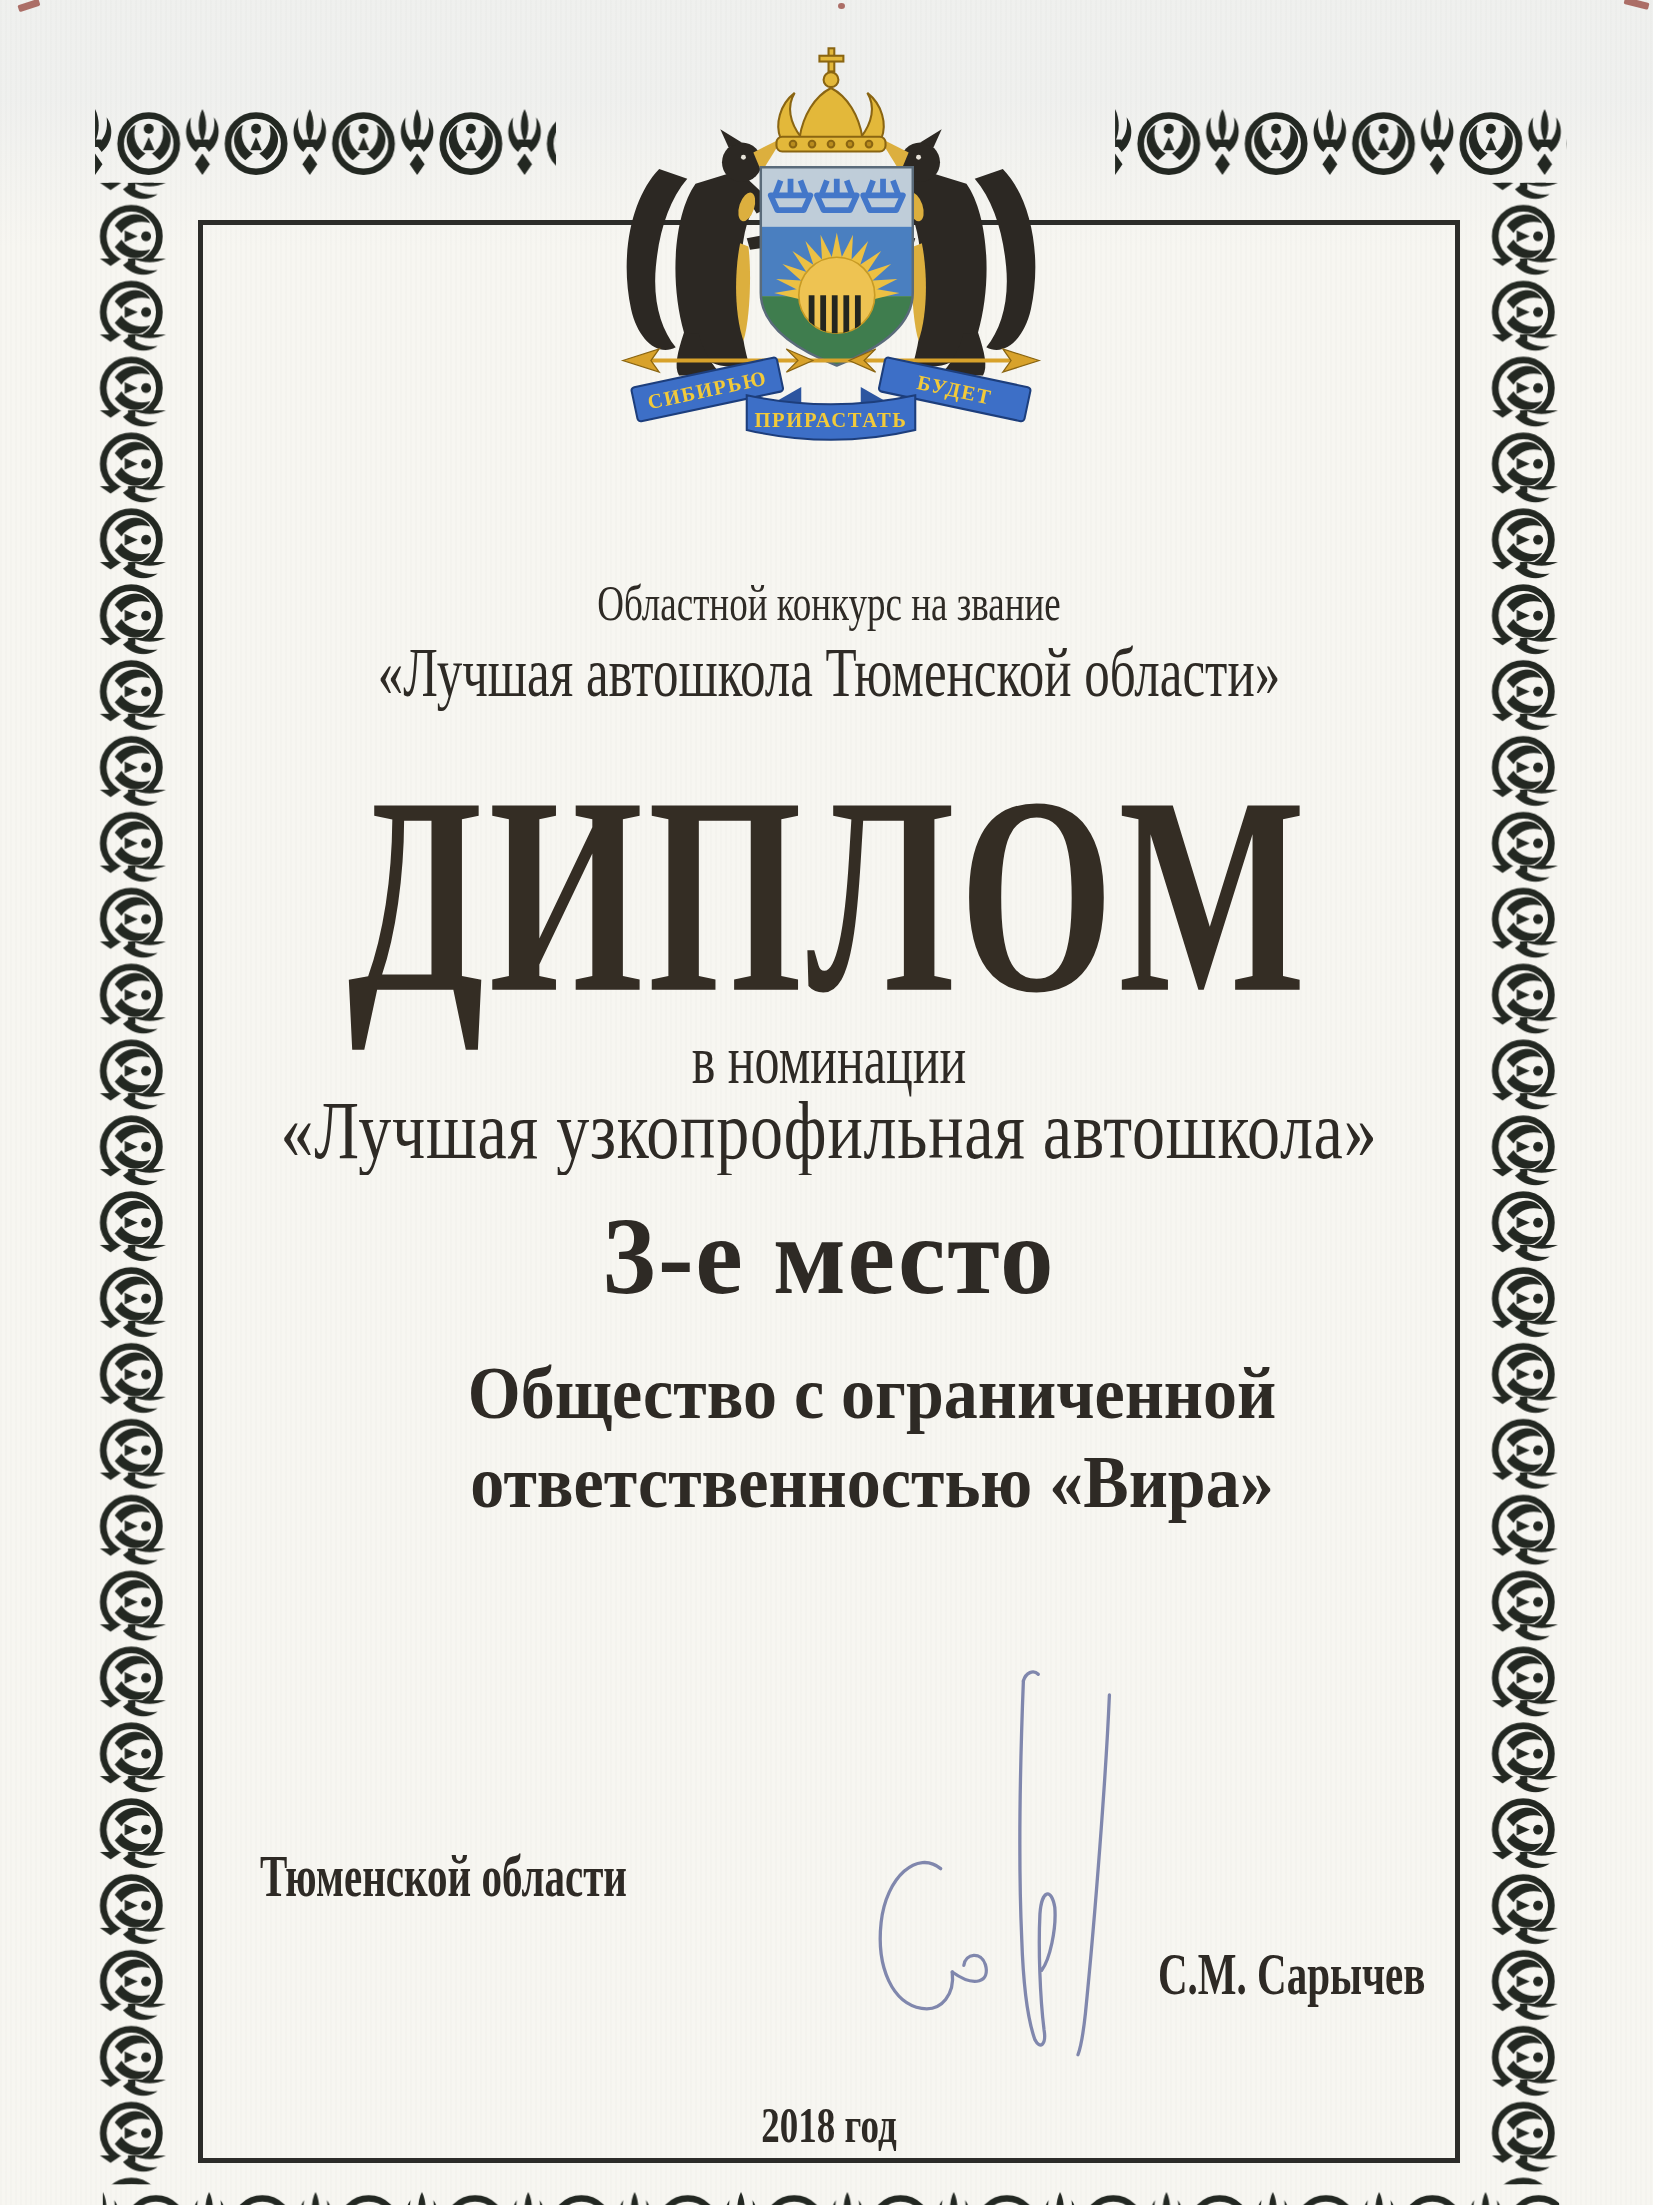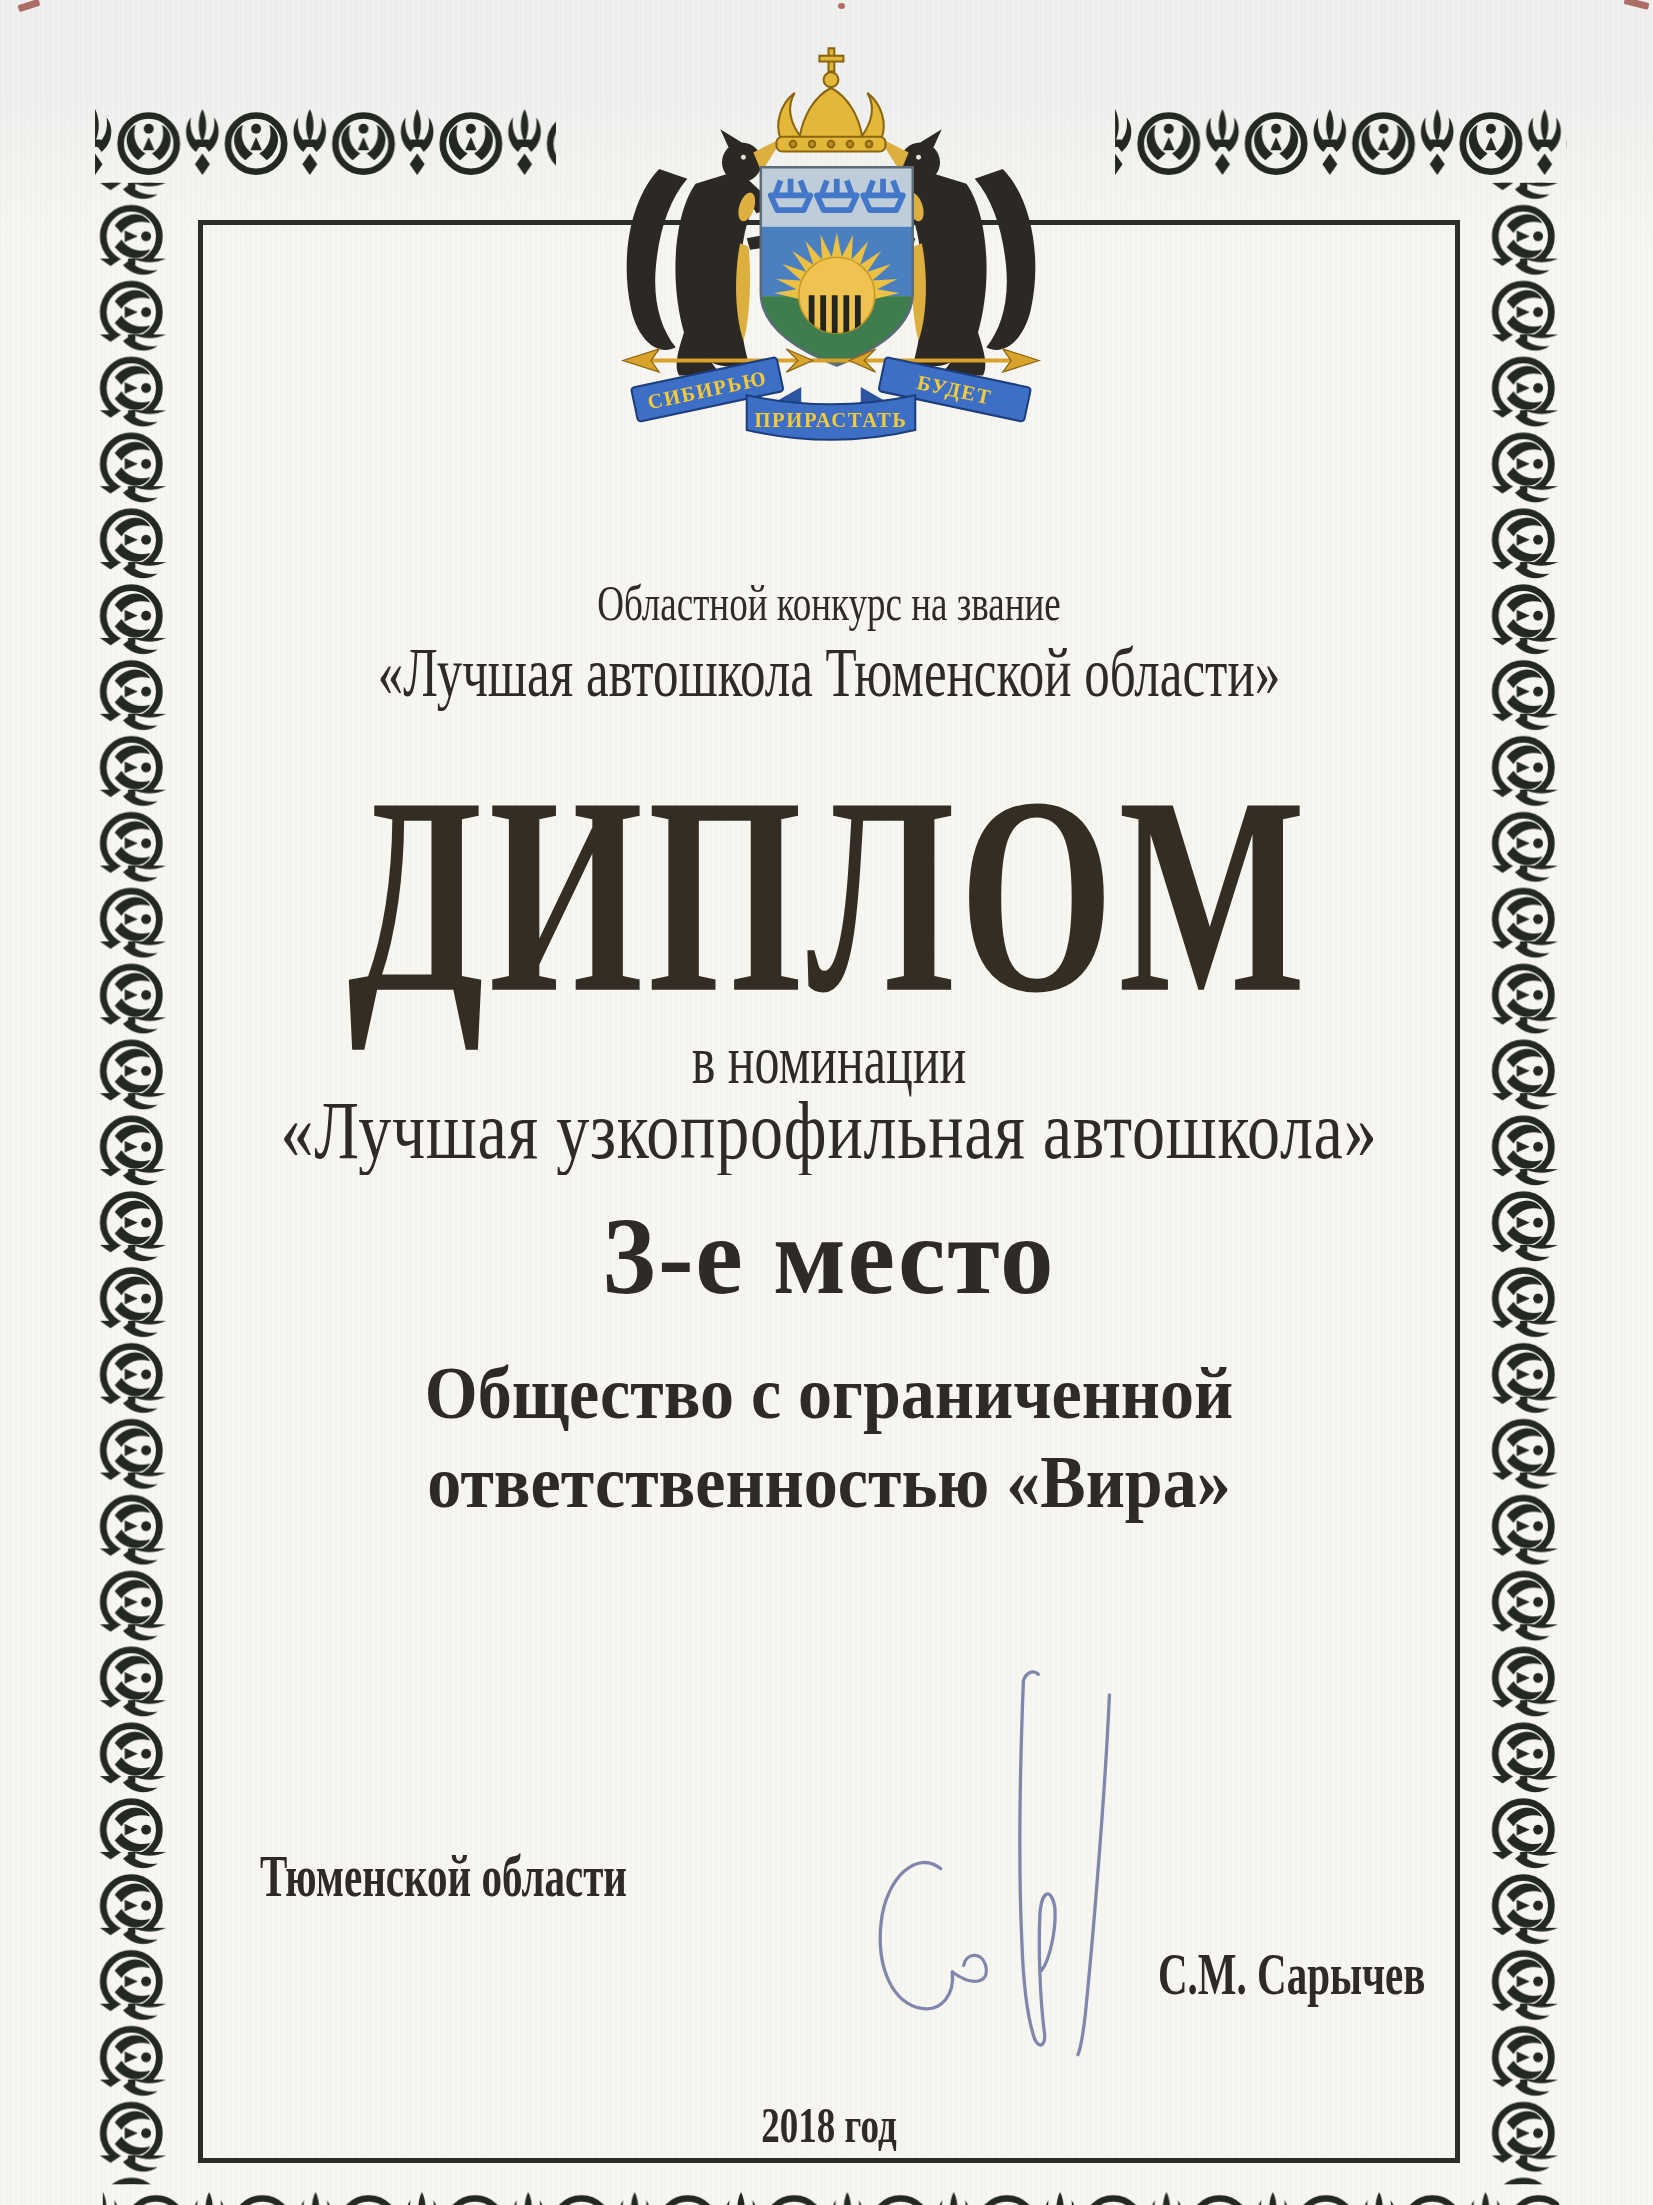--- a/index.html
+++ b/index.html
@@ -18,21 +18,21 @@
     border:5px solid #2c2c29;box-sizing:border-box;
   }
   .tline{position:absolute;left:198px;width:1262px;text-align:center;white-space:nowrap;}
   .tline > span{display:inline-block;transform:scaleY(var(--sy,1));}
   .hdr1{top:571px;font-size:37px;line-height:63px;--sy:1.38;}
   .hdr2{top:642px;font-size:51px;line-height:63px;--sy:1.38;}
   .diplom{top:787px;font-size:198px;line-height:218px;font-weight:bold;letter-spacing:5px;color:#342d24;--sy:1.42;}
   .nomlbl{top:1029px;font-size:50px;line-height:63px;--sy:1.38;}
   .nomval{top:1091px;font-size:66px;line-height:78px;--sy:1.25;letter-spacing:0.8px;}
   .place{top:1192px;font-size:107px;line-height:129px;font-weight:bold;letter-spacing:1.7px;--sy:1.02;}
-  .org{font-weight:bold;font-size:68px;line-height:84px;--sy:1.1;}
+  .org{font-weight:bold;font-size:68px;line-height:84px;padding-left:43px;--sy:1.1;}
   .org1{top:1351px;}
   .org2{top:1440px;}
   .official{
     position:absolute;left:260px;top:1846px;font-size:41px;font-weight:bold;line-height:60px;white-space:nowrap;
   }
   .official > div > span{display:inline-block;transform:scaleY(1.45);transform-origin:left center;}
   .signer{
     position:absolute;left:1158px;top:1917px;font-size:41px;font-weight:bold;line-height:53px;white-space:nowrap;margin-top:31px;
   }
   .signer > span{display:inline-block;transform:scaleY(1.45);transform-origin:left center;}

